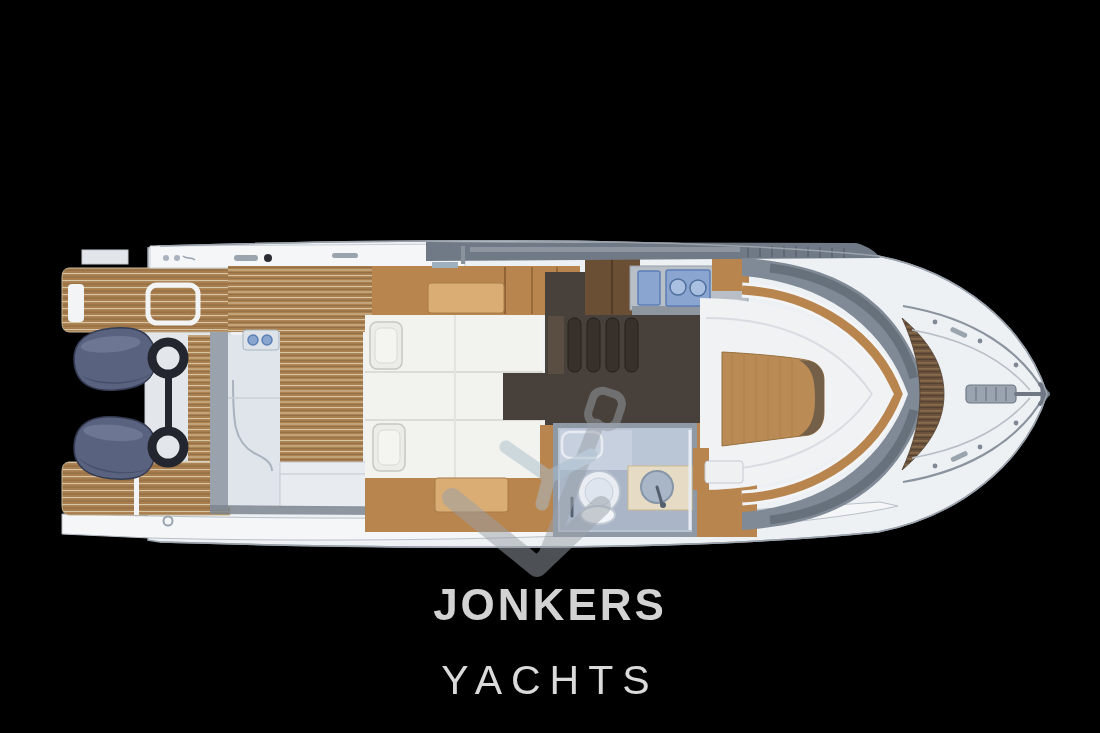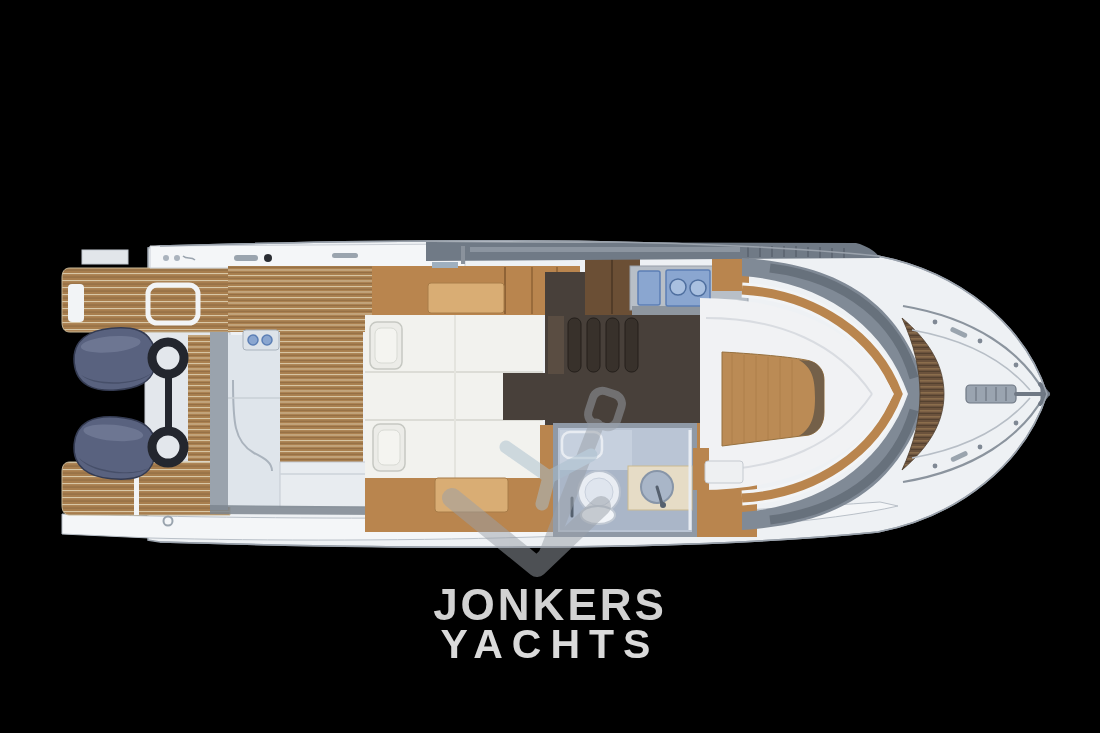--- a/index.html
+++ b/index.html
@@ -1,21 +1,21 @@
 <!DOCTYPE html>
 <html><head>
 <meta charset="utf-8">
 <style>
   html,body{margin:0;padding:0;background:#ffffff;}
   .stage{position:relative;width:1100px;height:733px;background:#000000;overflow:hidden;
          font-family:"Liberation Sans", sans-serif;}
   .stage svg{position:absolute;left:0;top:0;}
   .brand{position:absolute;left:0;width:1100px;text-align:center;line-height:1;user-select:none;}
   .brand-1{top:583px;font-size:44px;font-weight:700;letter-spacing:3px;color:#d2d2d2;}
-  .brand-2{top:624px;font-size:41px;font-weight:700;letter-spacing:9px;color:#dadada;}
+  .brand-2{top:660px;font-size:41px;font-weight:400;letter-spacing:9px;color:#dadada;}
 </style>
 </head>
 <body>
 
 <div class="stage">
 
 <svg width="1100" height="733" viewBox="0 0 1100 733">
   <defs>
     <pattern id="planks" width="10" height="7" patternUnits="userSpaceOnUse">
       <rect width="10" height="7" fill="#a87e4e"></rect>

